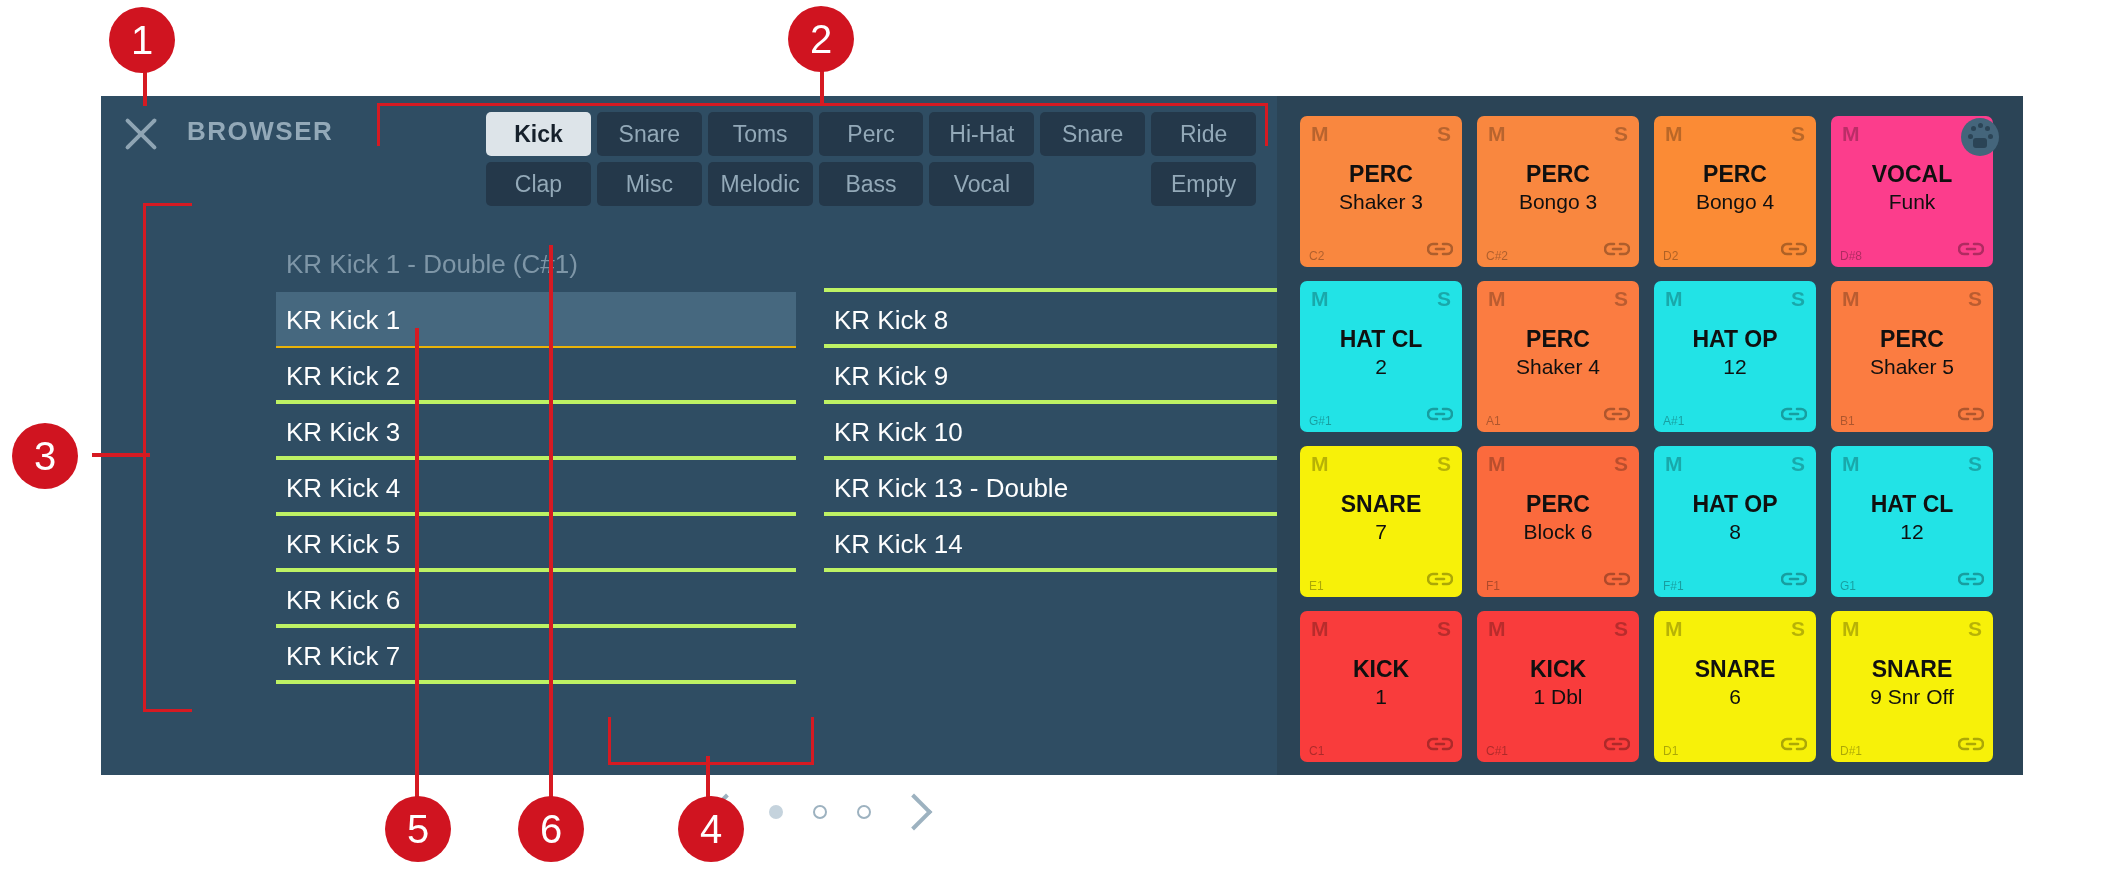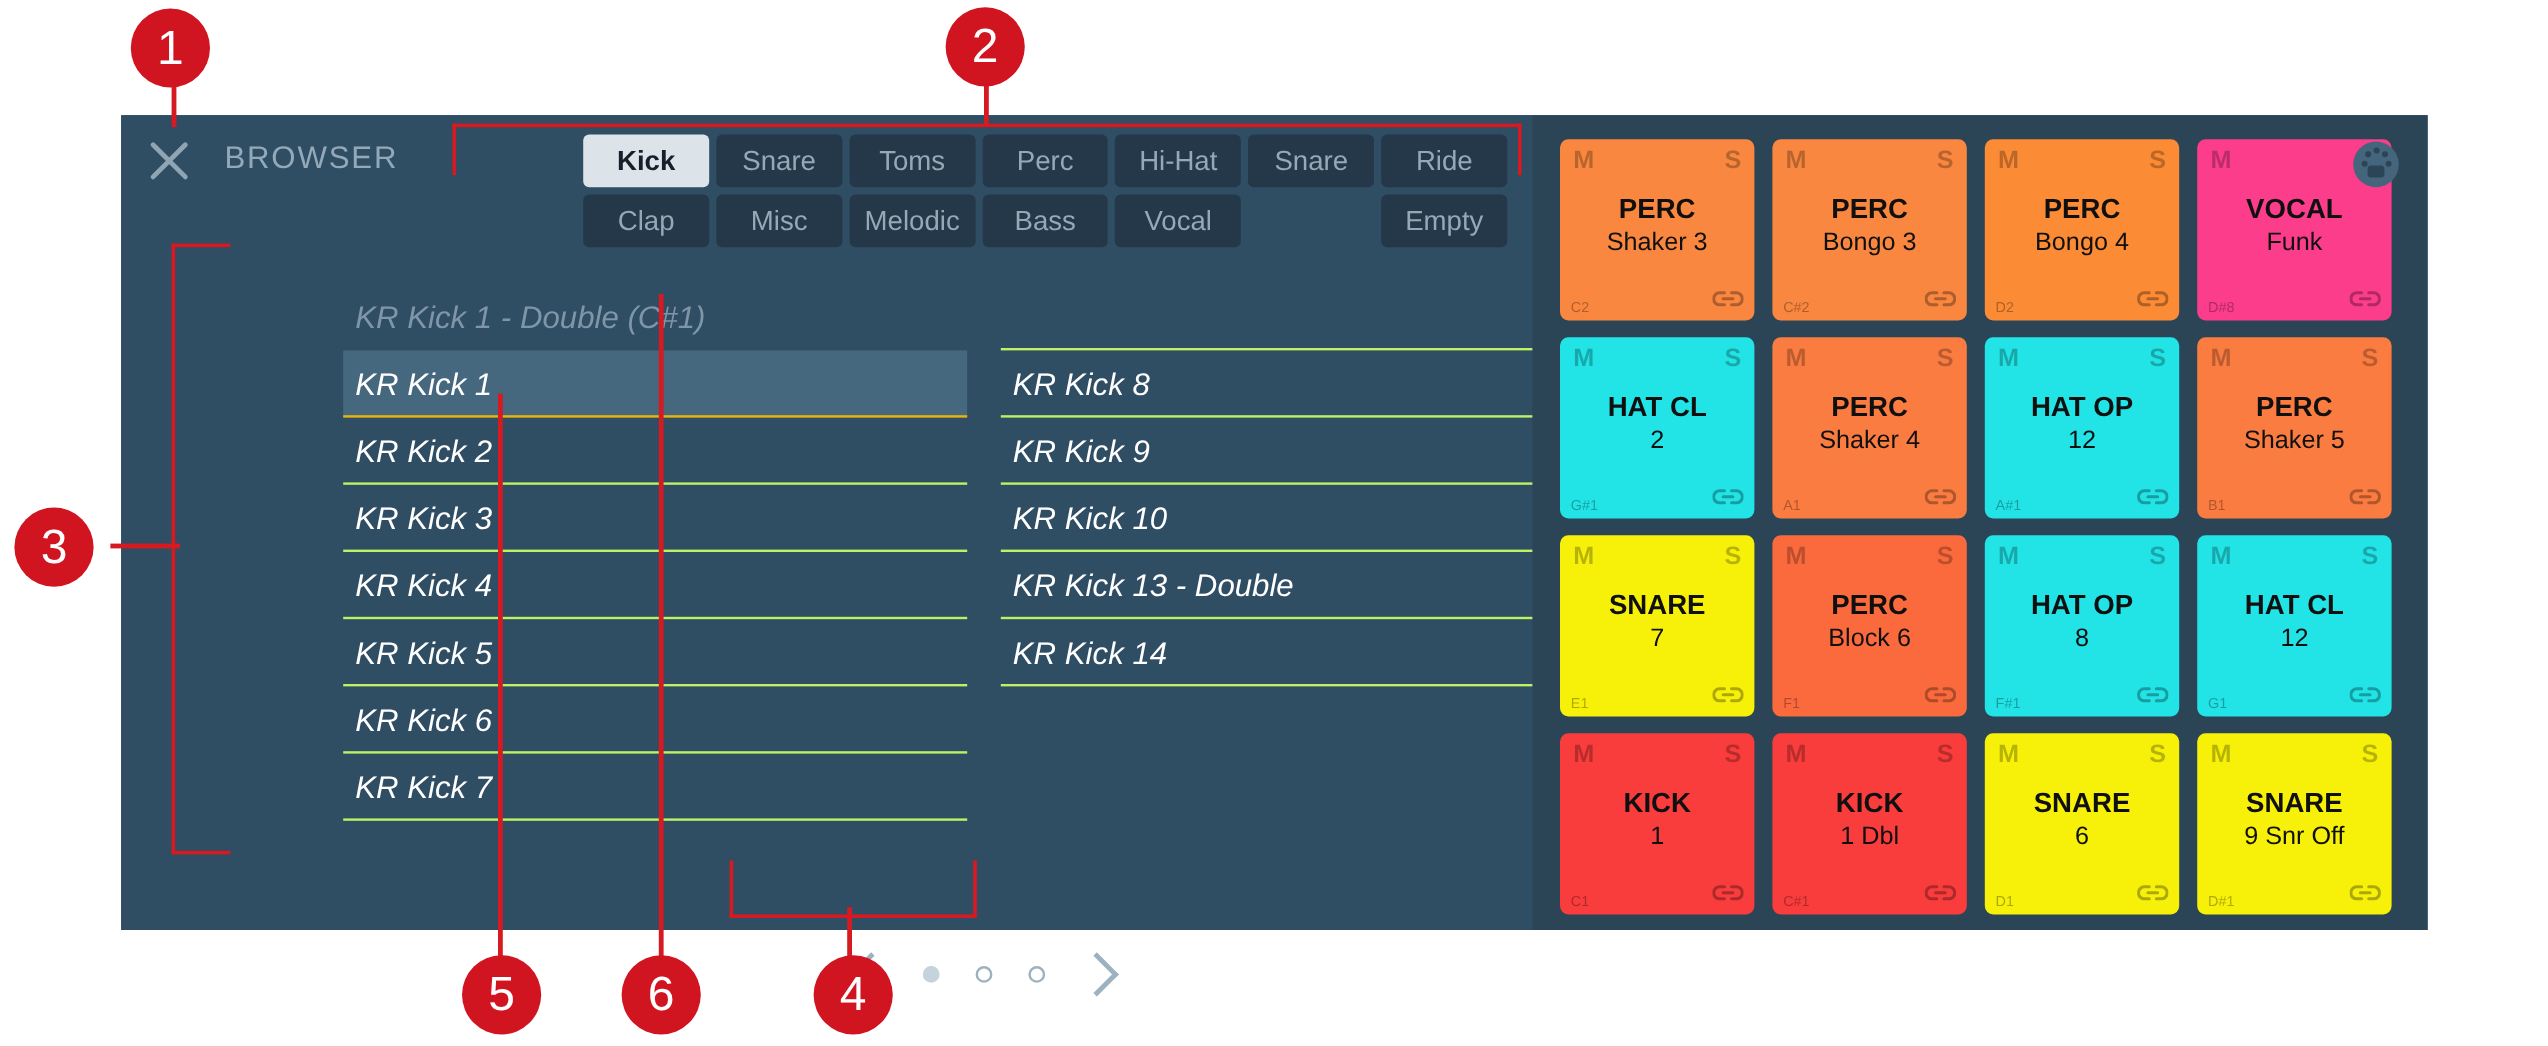--- a/index.html
+++ b/index.html
@@ -29,50 +29,50 @@
     position:absolute;left:19px;top:17px;width:42px;height:42px;cursor:pointer;
   }
   #close-icon:before,#close-icon:after{
     content:"";position:absolute;left:0;top:19px;width:42px;height:4px;
     background:#8fa5b4;border-radius:2px;
   }
   #close-icon:before{transform:rotate(45deg);}
   #close-icon:after{transform:rotate(-45deg);}
   #browser-title{
     position:absolute;left:86px;top:20px;
-    font-size:26px;letter-spacing:1.5px;color:#93a9b8;font-weight:400;
+    font-size:26px;letter-spacing:1.5px;color:#93a9b8;font-weight:700;
   }
 
   
   #category-tabs{
     position:absolute;left:385px;top:16px;width:770px;
   }
   .cat-row{display:flex;gap:6px;margin-bottom:6px;}
   .cat-btn{
     width:122px;height:44px;border-radius:5px;
     background:#24384a;color:#93a9b8;
     display:flex;align-items:center;justify-content:center;
     font-size:23px;cursor:pointer;user-select:none;
     border:none;font-family:"Liberation Sans", sans-serif;
   }
   .cat-btn.active{background:#dde4e9;color:#16202b;font-weight:bold;}
   .cat-spacer{width:122px;height:44px;}
 
   
   #list-area{
-    position:absolute;left:10px;top:140px;width:1176px;height:470px;font-style:italic;
+    position:absolute;left:0;top:140px;width:1176px;height:470px;
   }
   .list-col{position:absolute;top:0;width:520px;}
   #list-col-left{left:175px;}
   #list-col-right{left:723px;}
   .list-item{
     height:56px;line-height:56px;
     font-size:26px;color:#ffffff;
     padding-left:10px;box-sizing:border-box;
-    border-bottom:2px solid #bef264;
+    border-bottom:4px solid #bef264;
     cursor:pointer;white-space:nowrap;
   }
   .list-item.header{
     color:#7e96a7;border-bottom:none;
   }
   .list-item.selected{background:#46687f;border-bottom:2px solid #eab308;}
   .list-item.blank{color:transparent;}
 
   
   #pagination{

